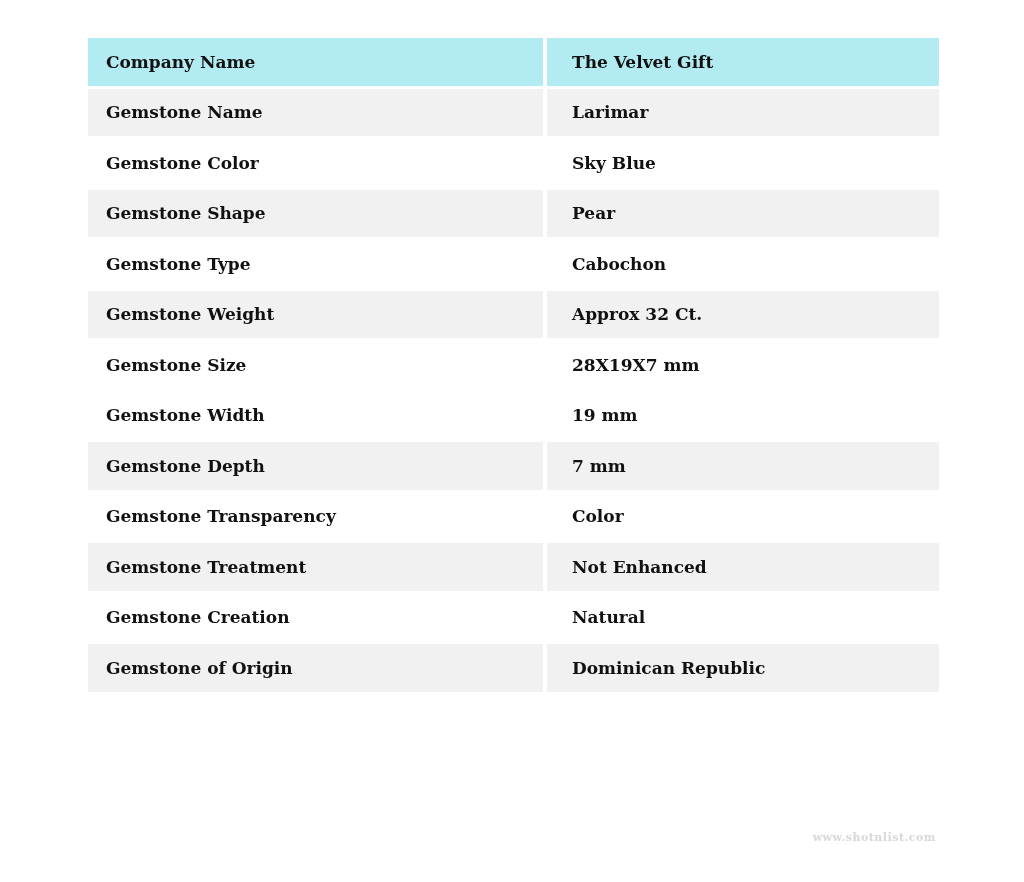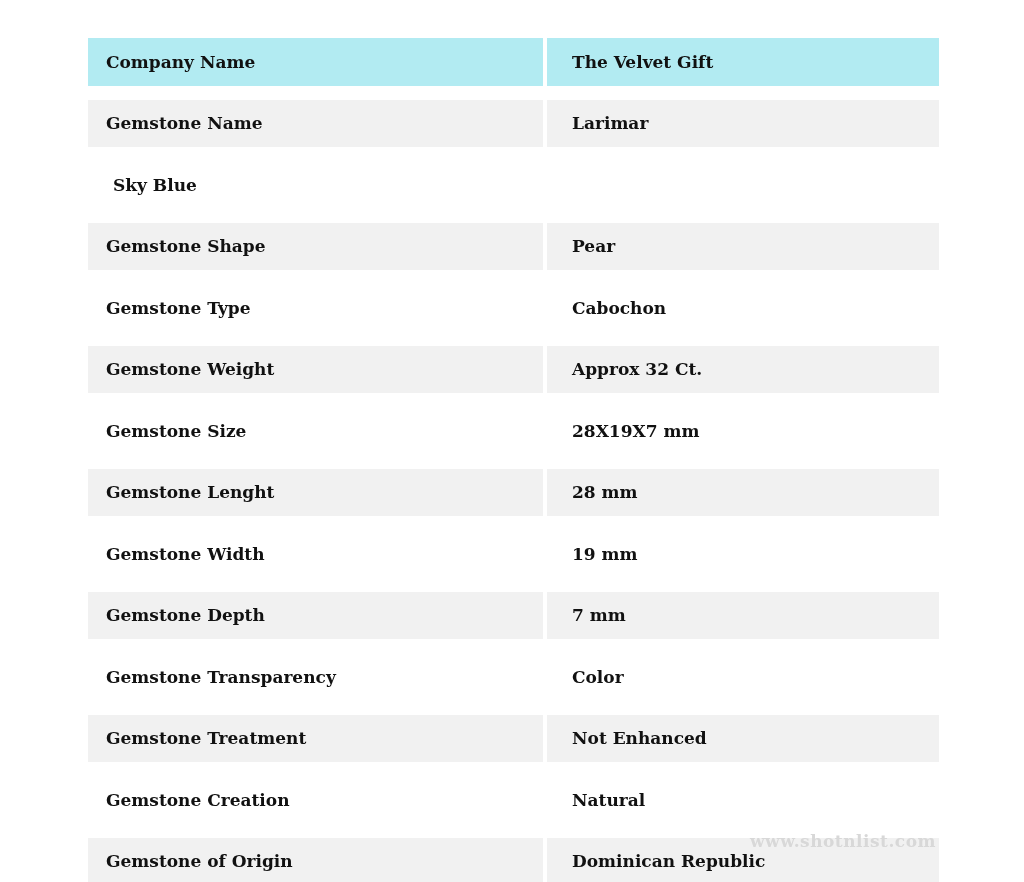--- a/index.html
+++ b/index.html
@@ -27,21 +27,21 @@
   .spec-table {
     position: absolute;
     left: 88px;
     top: 38px;
     width: 851px;
   }
   .row {
     display: flex;
     gap: 4px;
     height: 47.5px;
-    margin-bottom: 14px;
+    margin-bottom: 3px;
   }
   .cell {
     display: flex;
     align-items: center;
     font-weight: bold;
     font-size: 17px;
     color: var(--text-color);
     white-space: nowrap;
     overflow: hidden;
   }
@@ -57,21 +57,21 @@
   .row.header .cell { background: var(--header-bg); }
   .row.stripe .cell { background: var(--stripe-bg); }
   .row.plain  .cell { background: transparent; }
   .watermark {
     position: absolute;
     left: 88px;
     top: 831px;
     width: 848px;
     text-align: right;
     font-weight: bold;
-    font-size: 17px;
+    font-size: 11px;
     letter-spacing: 0.5px;
     color: var(--watermark-color);
   }
 </style>
 </head>
 <body>
 
 <div class="page">
 
   <div class="spec-table">
@@ -87,20 +87,23 @@
     <div class="row stripe">
       <div class="cell label-cell">
         <span>Gemstone Name</span>
       </div>
       <div class="cell value-cell">
         <span>Larimar</span>
       </div>
     </div>
 
     <div class="row plain">
+      <div class="cell label-cell">
+        <span>Gemstone Color</span>
+      </div>
       <div class="cell value-cell">
         <span>Sky Blue</span>
       </div>
     </div>
 
     <div class="row stripe">
       <div class="cell label-cell">
         <span>Gemstone Shape</span>
       </div>
       <div class="cell value-cell">
@@ -128,28 +131,20 @@
 
     <div class="row plain">
       <div class="cell label-cell">
         <span>Gemstone Size</span>
       </div>
       <div class="cell value-cell">
         <span>28X19X7 mm</span>
       </div>
     </div>
 
-    <div class="row stripe">
-      <div class="cell label-cell">
-        <span>Gemstone Lenght</span>
-      </div>
-      <div class="cell value-cell">
-        <span>28 mm</span>
-      </div>
-    </div>
 
     <div class="row plain">
       <div class="cell label-cell">
         <span>Gemstone Width</span>
       </div>
       <div class="cell value-cell">
         <span>19 mm</span>
       </div>
     </div>
 

